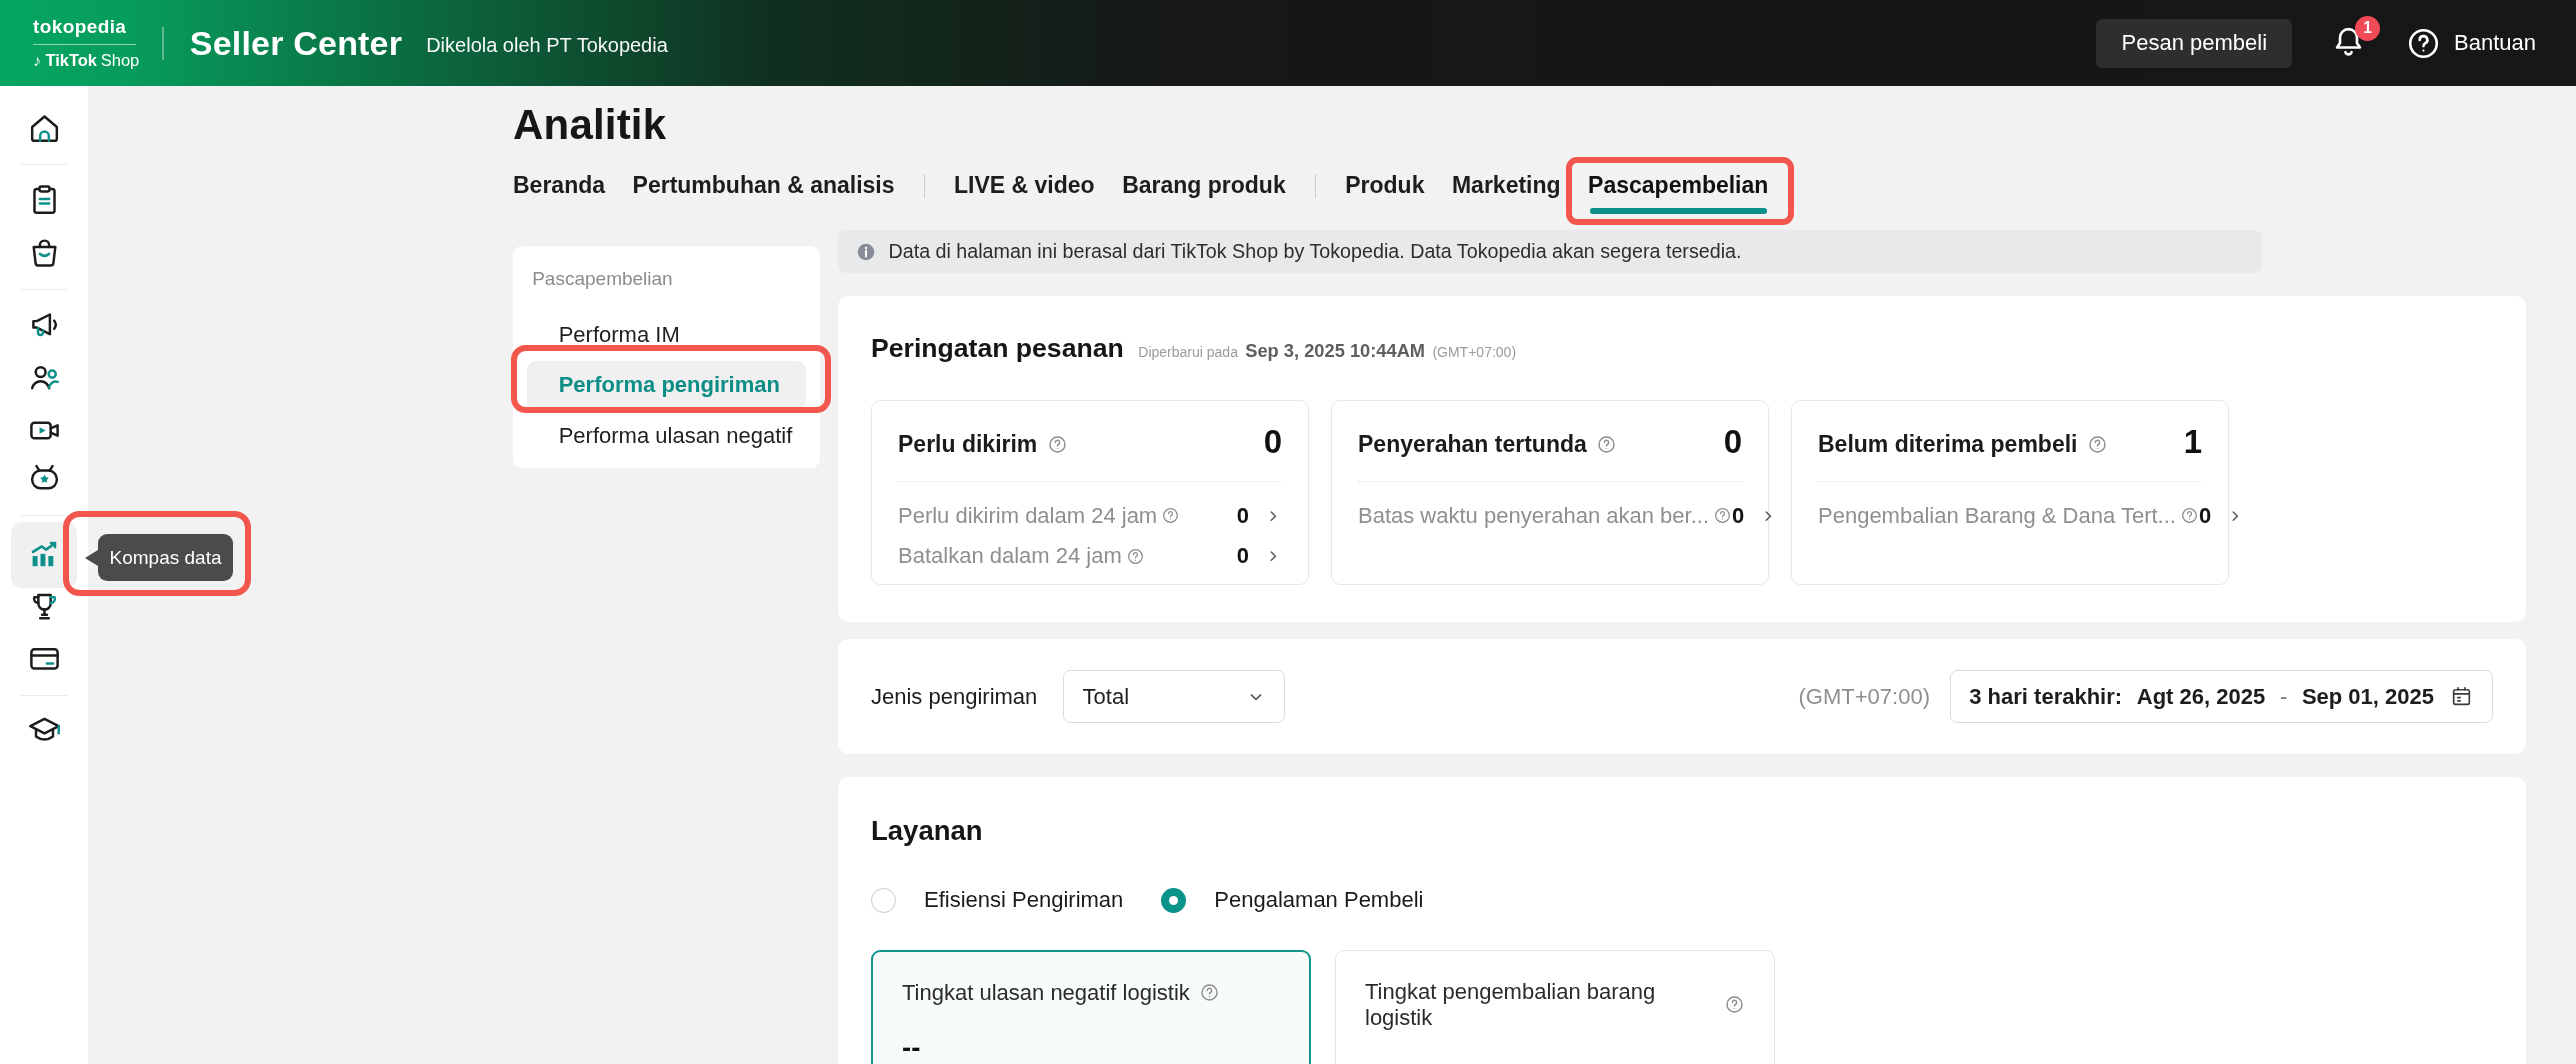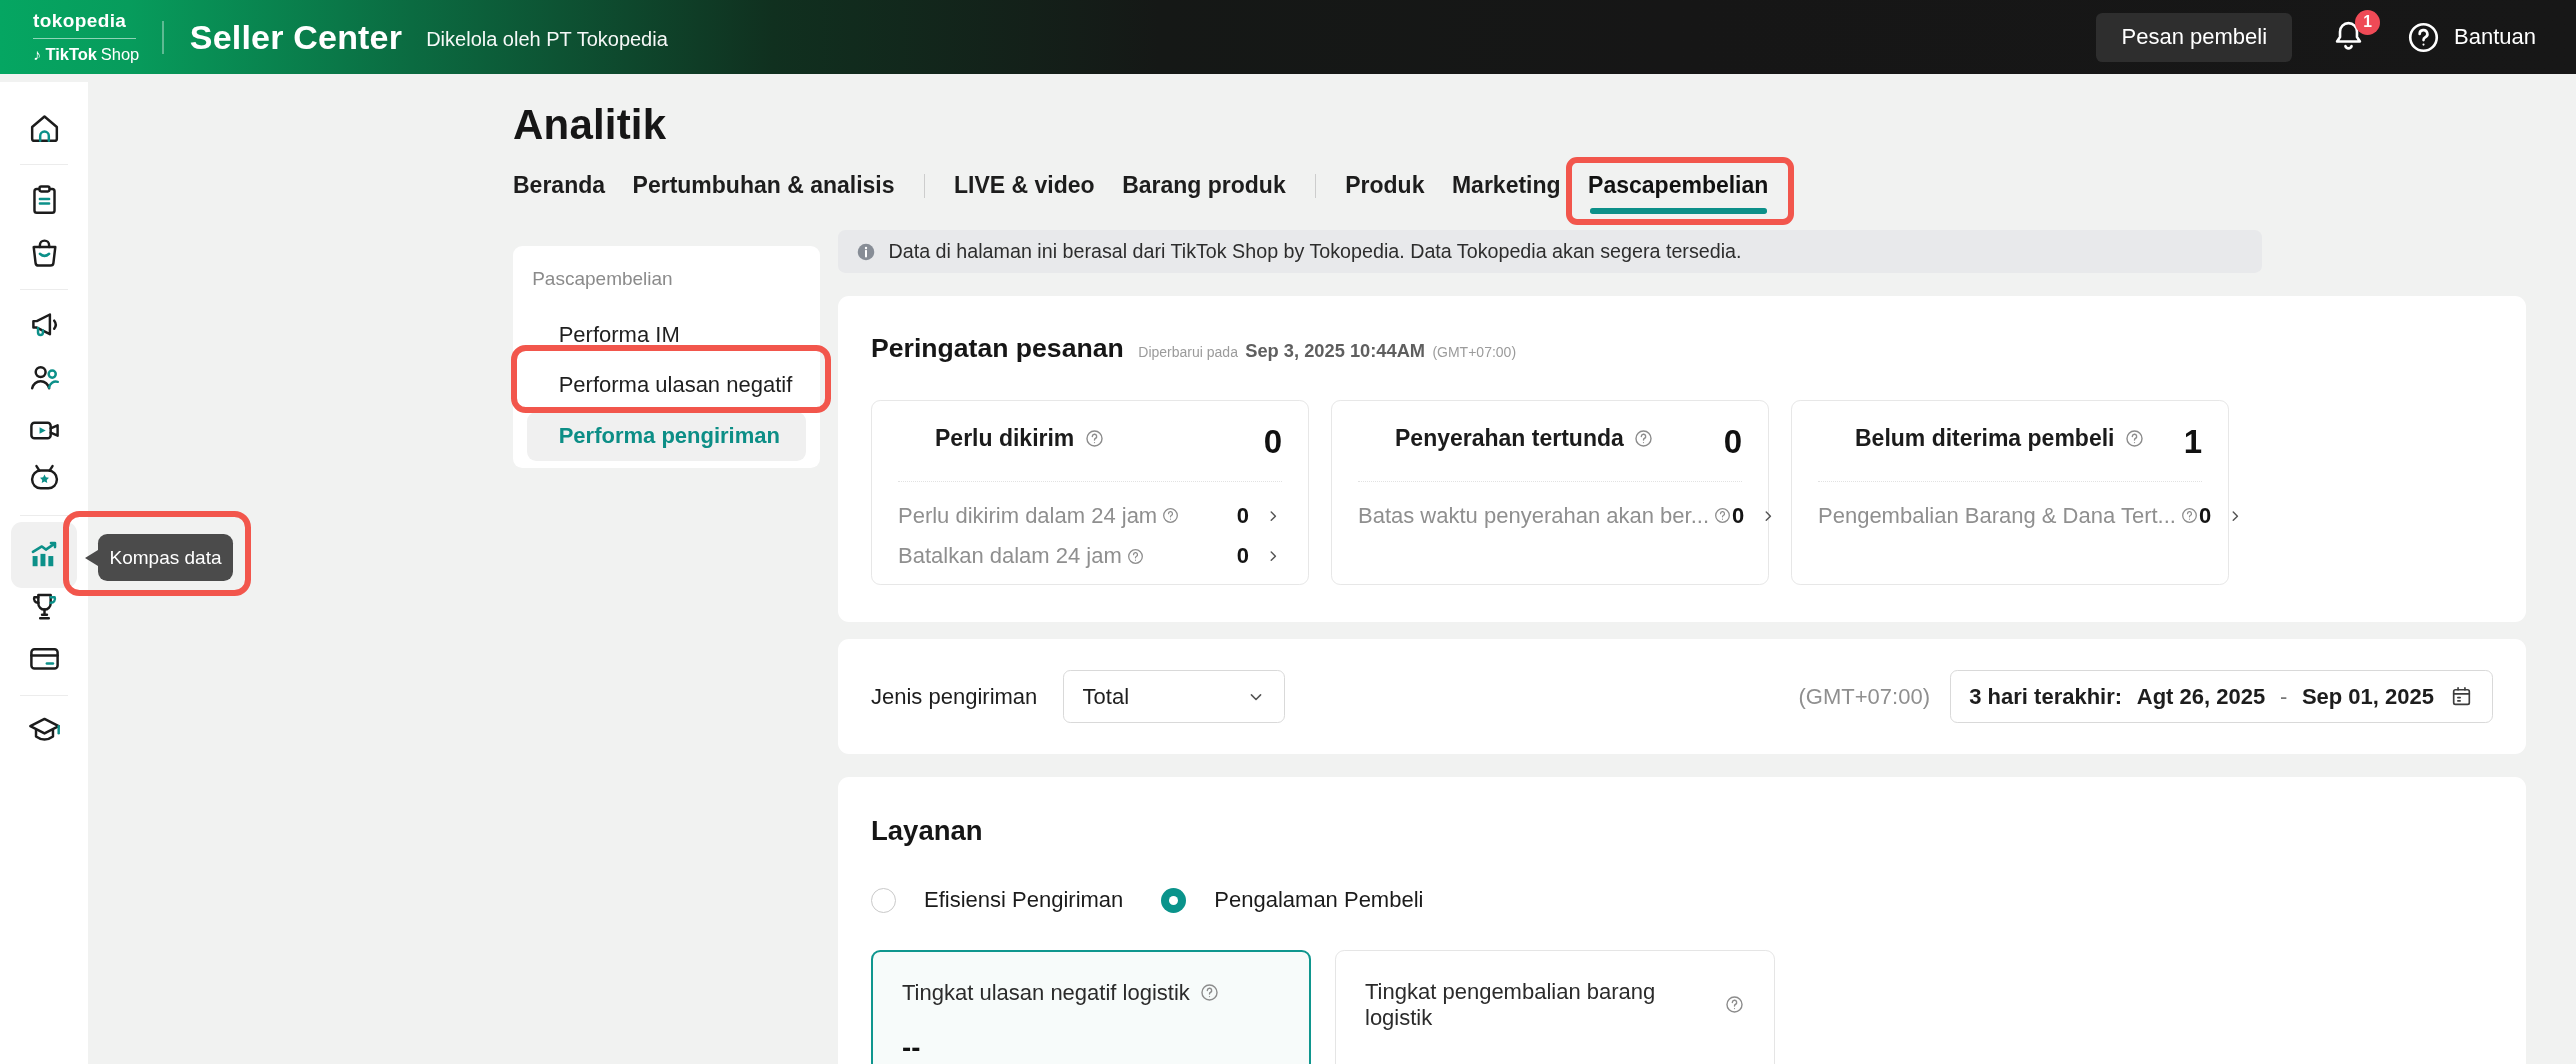--- a/index.html
+++ b/index.html
@@ -6,21 +6,21 @@
   html,body { width: 2576px; height: 1064px; overflow: hidden; }
   body {
     font-family: "Liberation Sans", "DejaVu Sans", sans-serif;
     background: #f1f2f1;
     position: relative;
     color: #1d1d1d;
   }
 
   
   .hdr {
-    position: absolute; top: 0; left: 0; width: 2576px; height: 74px;
+    position: absolute; top: 0; left: 0; width: 2576px; height: 86px;
     background: linear-gradient(90deg, #05a662 0%, #079c5c 5%, #0b6b41 16%, #10301f 30%, #151816 45%, #161616 65%, #171717 100%);
     display: flex; align-items: center; z-index: 10;
   }
   .logo-block { margin-left: 33px; width: 103px; display: flex; flex-direction: column; color: #fff; }
   .logo-top { font-size: 19px; font-weight: 600; letter-spacing: 0.4px; }
   .logo-line { height: 0.9px; background: rgba(255,255,255,.55); margin: 5.5px 0 6.4px 0; }
   .logo-bot { font-size: 16.5px; display: flex; align-items: flex-end; gap: 3.7px; white-space: nowrap; }
   .tiktok-note::before { content: "♪"; font-size: 15.6px; font-weight: 700; margin-right: 0.9px; }
   .logo-tiktok { font-weight: 800; }
   .logo-shop { font-weight: 400; }
@@ -85,21 +85,21 @@
   .panel-filter { top: 639px; height: 115px; display: flex; align-items: center; padding: 0 33px; }
   .panel-service { top: 777px; height: 366px; padding: 38px 33px; }
 
   .alerts-head { display: flex; align-items: baseline; padding: 37px 33px 0 33px; gap: 7.3px; }
   .alerts-title { font-size: 26.6px; font-weight: 800; color: #161616; margin-right: 7.3px; }
   .upd-prefix, .upd-tz { font-size: 14px; color: #9b9b9b; }
   .upd-time { font-size: 18.3px; color: #5f5f5f; font-weight: 700; }
 
   .alert-cards { position: absolute; left: 33px; top: 104px; display: flex; gap: 22px; }
   .alert-card { width: 438px; height: 185px; border: 1.4px solid #e7e7e7; border-radius: 9.2px; padding: 24px 26px; background: #fff; }
-  .ac-top { display: flex; align-items: flex-start; margin-left: 37px; }
+  .ac-top { display: flex; align-items: flex-end; }
   .ac-title { font-size: 23px; font-weight: 700; color: #1b1b1b; display: flex; align-items: center; gap: 9.2px; }
   .ac-value { margin-left: auto; font-size: 33px; font-weight: 700; color: #111; line-height: 1; }
   .ac-divider { border-top: 1.8px dotted #e2e2e2; margin: 23px 0 17.4px 0; }
   .ac-row { display: flex; align-items: center; height: 33px; margin-bottom: 7.3px; cursor: pointer; }
   .ac-row-label { font-size: 22px; color: #8f8f8f; display: flex; align-items: center; gap: 4px; white-space: nowrap; }
   .ac-row-val { margin-left: auto; font-size: 22px; font-weight: 700; color: #141414; }
   .ac-chev { margin-left: 14.7px; color: #555; display: flex; }
   .h-icn { width: 21px; height: 21px; color: #8c8c8c; flex: none; display: block; }
 
   .filter-label { font-size: 22px; color: #1d1d1d; }
@@ -284,22 +284,22 @@
   <div class="tab active">
     <span>Pascapembelian</span>
     <span class="tab-underline"></span>
     <span class="anno anno-tab"></span>
   </div>
 </div>
 
 <div class="subnav">
   <div class="subnav-label">Pascapembelian</div>
   <div class="subnav-item">Performa IM</div>
+  <div class="subnav-item active">Performa pengiriman</div>
   <div class="subnav-item">Performa ulasan negatif</div>
-  <div class="subnav-item active">Performa pengiriman</div>
 </div>
 <div class="anno anno-subnav"></div>
 
 <div class="banner">
   <svg class="h-icn" style="width:22px;height:22px" viewBox="0 0 24 24">
     <circle cx="12" cy="12" r="9" fill="#878d96"></circle>
     <path d="M12 10.6 V17" stroke="#fff" stroke-width="2.2" stroke-linecap="round"></path>
     <circle cx="12" cy="7.6" r="1.3" fill="#fff"></circle>
   </svg>
   <span class="banner-text">Data di halaman ini berasal dari TikTok Shop by Tokopedia. Data Tokopedia akan segera tersedia.</span>

